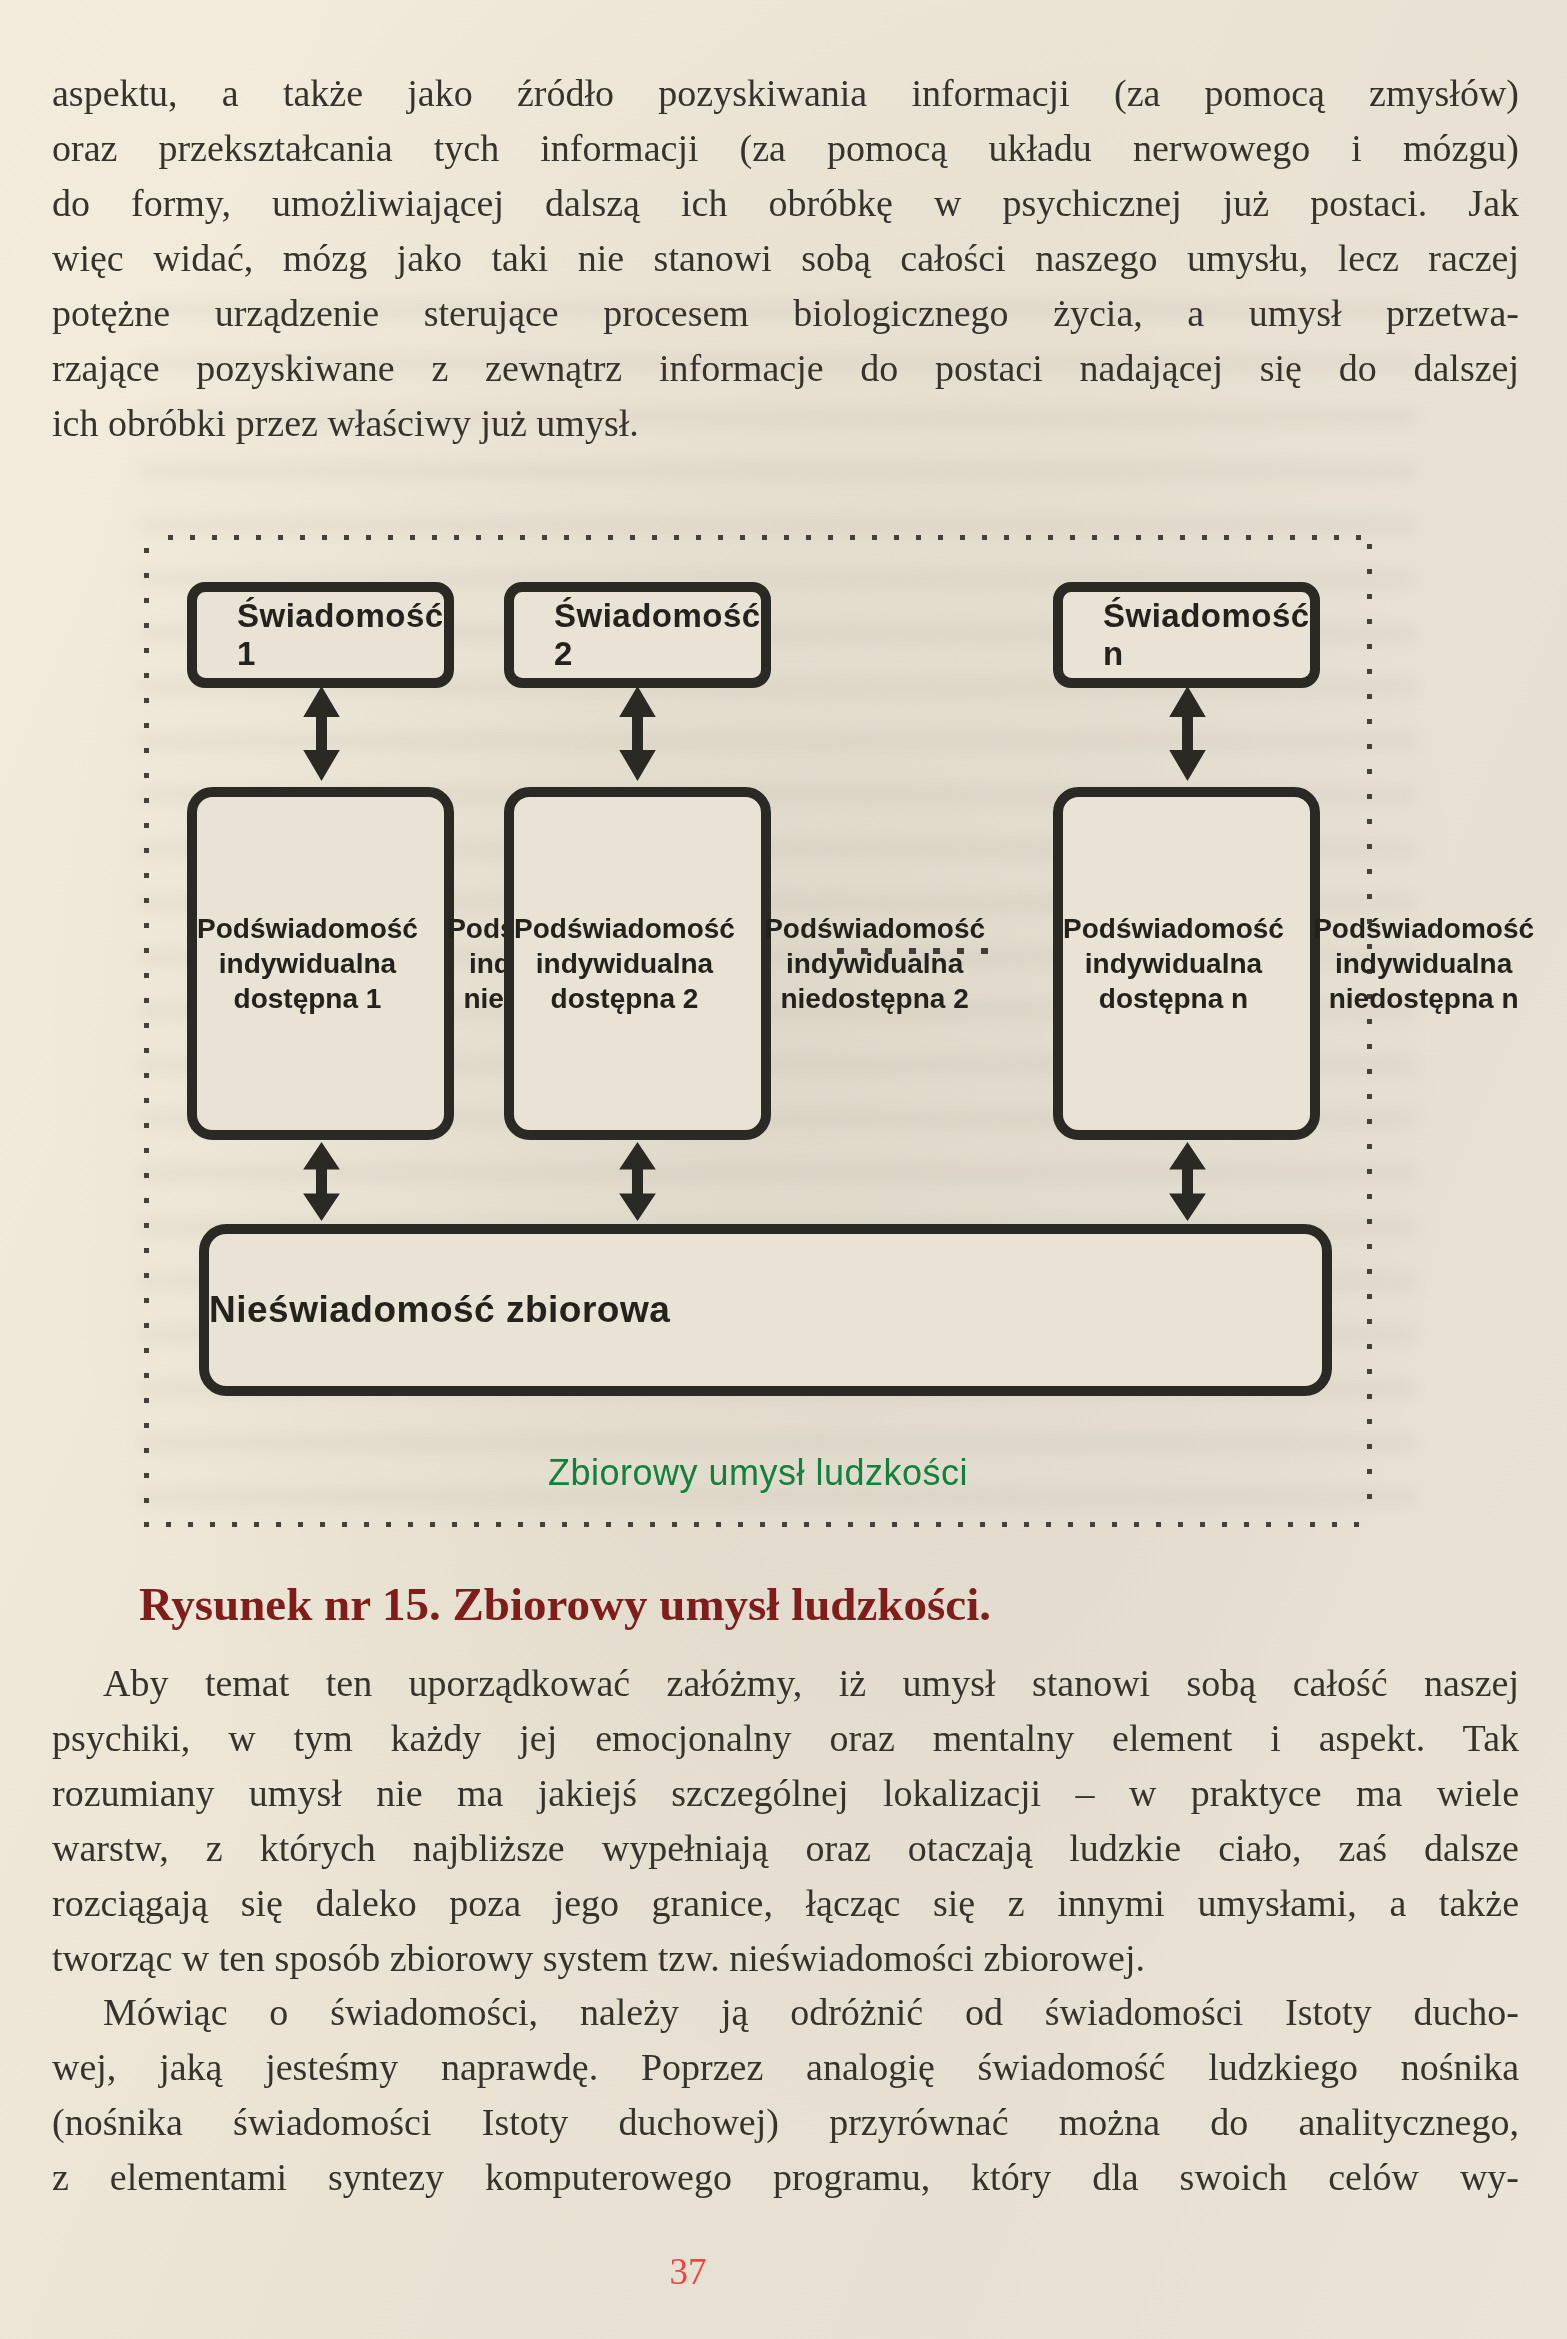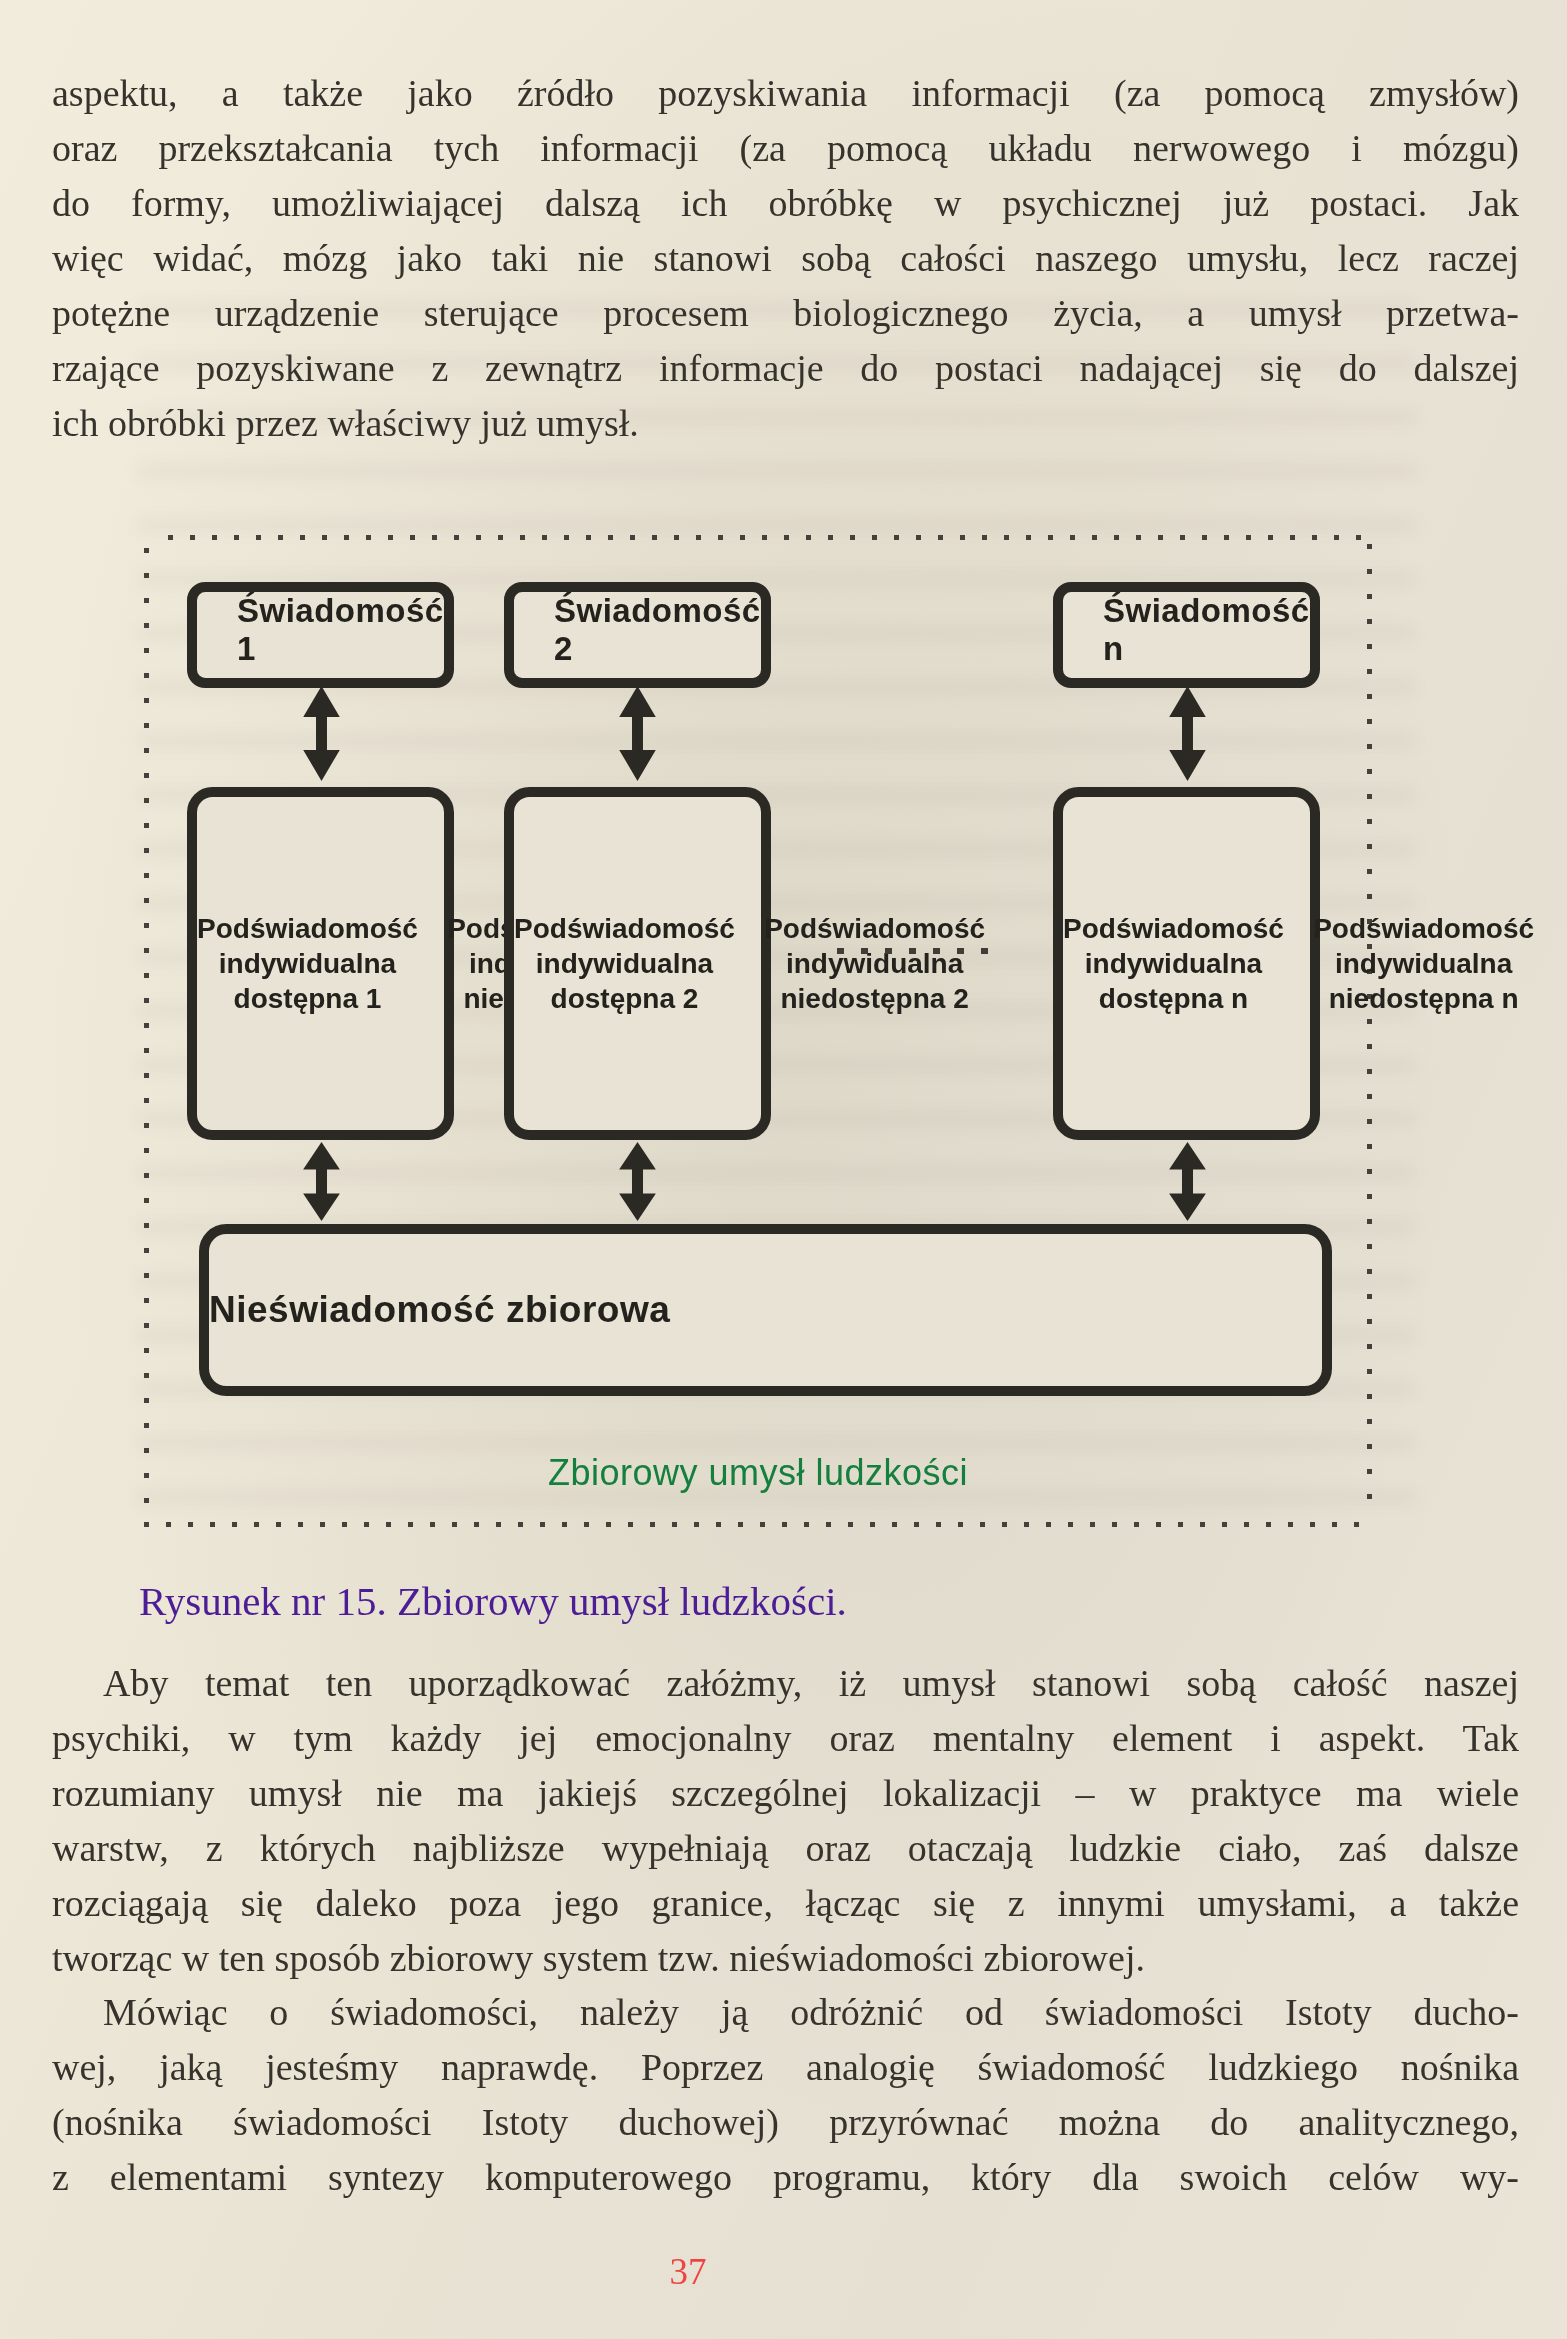--- a/index.html
+++ b/index.html
@@ -24,41 +24,41 @@
   }
   .bl::after{content:"";display:inline-block;width:100%;vertical-align:top;}
   .bl.nj{text-align:left;}
   .bl.nj::after{content:none;}
   .bl.ind{text-indent:51px;}
   #p1{top:66px;}
   #p2{top:1656px;}
   #p3{top:1985px;font-family:Liberation Serif, serif;}
   .figcaption{
     position:absolute;left:139px;top:1577px;width:1325px;
-    font-size:41px;font-weight:normal;color:#4c1d95;
+    font-size:47px;font-weight:bold;color:#7f1d1d;
   }
   .pagenum{
     position:absolute;left:0;top:2250px;width:1362px;text-align:center;
     font-size:37px;color:#ef4444;margin-left:7px;
   }
   
   .diagram{position:absolute;left:144px;top:535px;width:1228px;height:992px;}
   .d-top,.d-bottom{position:absolute;height:4.6px;background:repeating-linear-gradient(90deg,#45413a 0 4.6px,rgba(0,0,0,0) 4.6px 22px);}
   .d-top{left:24px;right:7.3px;top:0;}
   .d-bottom{left:0;right:0;bottom:0;}
   .d-left,.d-right{position:absolute;width:4.6px;background:repeating-linear-gradient(180deg,#45413a 0 4.6px,rgba(0,0,0,0) 4.6px 25px);}
   .d-left{left:0;top:12.8px;bottom:9.1px;}
   .d-right{right:0;top:9.1px;bottom:11px;}
   .nbox{
     position:absolute;background:#e9e3d5;border:10px solid #2b2923;box-sizing:border-box;
     font-family:"Liberation Sans",sans-serif;font-weight:bold;color:#24221d;
   }
   .cbox{
     width:267px;height:106px;top:47px;border-radius:18.3px;
-    display:flex;align-items:flex-start;justify-content:center;font-size:33px;letter-spacing:0.5px;padding-left:40px;
+    display:flex;align-items:center;justify-content:center;font-size:33px;letter-spacing:0.5px;padding-left:40px;
   }
   .pos1{left:43px;} .pos2{left:360px;} .pos3{left:909px;}
   .sbox{
     width:267px;height:353px;top:252px;border-radius:25.6px;
     display:flex;flex-direction:row;font-size:28px;line-height:35px;text-align:center;
   }
   .comp-top{flex:0 0 137px;display:flex;flex-direction:column;justify-content:center;}
   .comp-bottom{flex:1 1 auto;display:flex;flex-direction:column;justify-content:center;}
   .sdivider{height:3.7px;margin:1.8px 14.6px;background:repeating-linear-gradient(90deg,#45413a 0 4.6px,rgba(0,0,0,0) 4.6px 17.4px);}
   .ln{display:block;}

